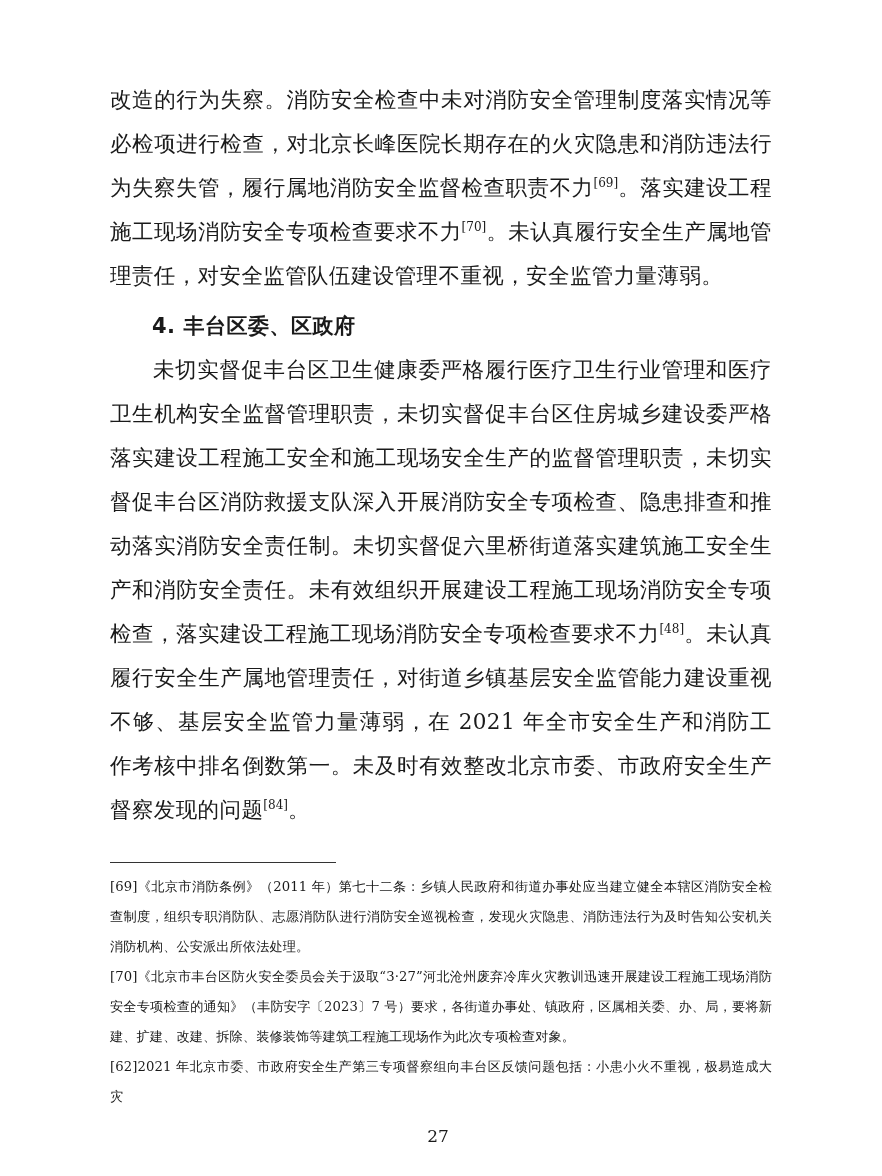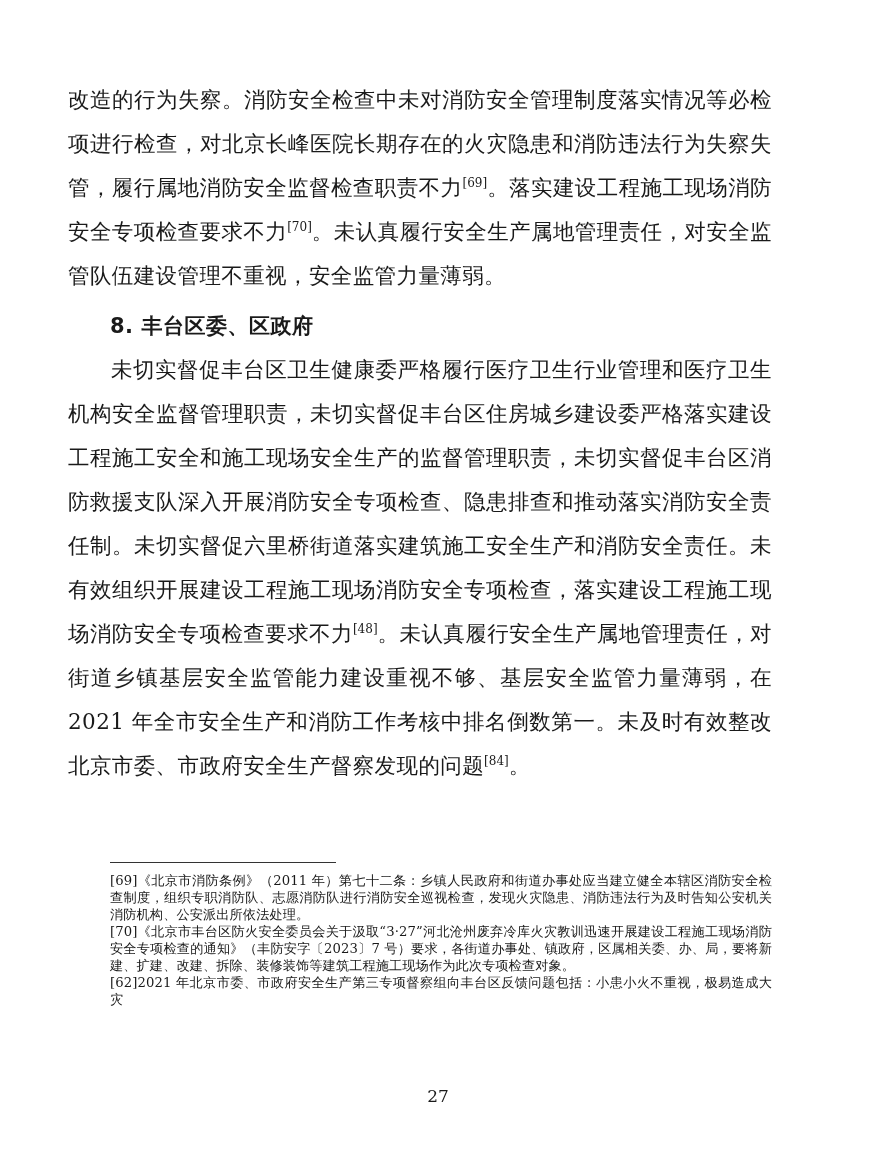--- a/index.html
+++ b/index.html
@@ -12,21 +12,21 @@
     background: #ffffff;
     font-family: "DejaVu Serif", "Liberation Serif", serif;
     color: #1a1a1a;
     overflow: hidden;
   }
   .page {
     position: relative;
     width: 876px;
     height: 1176px;
     box-sizing: border-box;
-    padding: 78px 104px 0 68px;
+    padding: 78px 104px 0 110px;
   }
   .body-text {
     font-size: 21.5px;
     line-height: 44px;
     text-align: justify;
     text-justify: inter-ideograph;
     letter-spacing: 0.4px;
   }
   .para {
     margin: 0 0 0 0;
@@ -57,48 +57,48 @@
     top: 862px;
   }
   .fn-rule {
     width: 226px;
     height: 0;
     border-top: 1px solid #333;
     margin: 0 0 9px 0;
   }
   .fn-item {
     font-size: 13.2px;
-    line-height: 17px;
+    line-height: 30px;
     text-align: justify;
     text-justify: inter-ideograph;
     margin: 0;
     letter-spacing: 0.1px;
   }
   .page-number {
     position: absolute;
     left: 0;
     right: 0;
-    top: 1086px;
+    top: 1126px;
     text-align: center;
     font-size: 17px;
     font-family: "DejaVu Serif", "Liberation Serif", serif;
   }
 </style>
 </head>
 <body>
 
 <div class="page">
 
   <div class="body-text">
 
     <p class="para">
       <span>改造的行为失察。消防安全检查中未对消防安全管理制度落实情况等必检项进行检查，对北京长峰医院长期存在的火灾隐患和消防违法行为失察失管，履行属地消防安全监督检查职责不力</span><sup>[69]</sup><span>。落实建设工程施工现场消防安全专项检查要求不力</span><sup>[70]</sup><span>。未认真履行安全生产属地管理责任，对安全监管队伍建设管理不重视，安全监管力量薄弱。</span>
     </p>
 
-    <h2 class="heading">8. 丰台区委、区政府</h2>
+    <h2 class="heading">4. 丰台区委、区政府</h2>
 
     <p class="para indent">
       <span>未切实督促丰台区卫生健康委严格履行医疗卫生行业管理和医疗卫生机构安全监督管理职责，未切实督促丰台区住房城乡建设委严格落实建设工程施工安全和施工现场安全生产的监督管理职责，未切实督促丰台区消防救援支队深入开展消防安全专项检查、隐患排查和推动落实消防安全责任制。未切实督促六里桥街道落实建筑施工安全生产和消防安全责任。未有效组织开展建设工程施工现场消防安全专项检查，落实建设工程施工现场消防安全专项检查要求不力</span><sup>[48]</sup><span>。未认真履行安全生产属地管理责任，对街道乡镇基层安全监管能力建设重视不够、基层安全监管力量薄弱，在 2021 年全市安全生产和消防工作考核中排名倒数第一。未及时有效整改北京市委、市政府安全生产督察发现的问题</span><sup>[84]</sup><span>。</span>
     </p>
 
   </div>
 
   <div class="footnotes">
     <div class="fn-rule"></div>
     <p class="fn-item">[69]《北京市消防条例》（2011 年）第七十二条：乡镇人民政府和街道办事处应当建立健全本辖区消防安全检查制度，组织专职消防队、志愿消防队进行消防安全巡视检查，发现火灾隐患、消防违法行为及时告知公安机关消防机构、公安派出所依法处理。</p>

